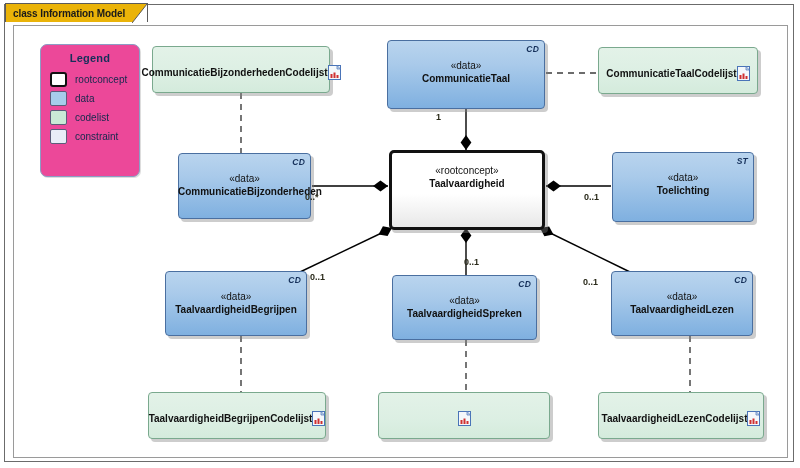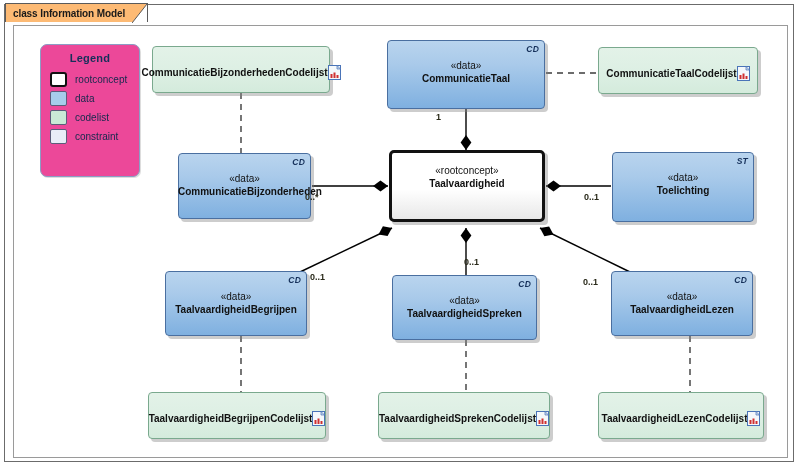--- a/index.html
+++ b/index.html
@@ -17,21 +17,21 @@
     position:absolute;left:8px;top:20px;width:775px;height:433px;
     border:1px solid #9a9a9a;box-sizing:border-box;background:transparent;
   }
   
   #title-tab{
     position:absolute;left:5px;top:3px;height:19px;
     background:#ffffff;z-index:7;
   }
   #title-tab .tab-box{
     position:relative;height:19px;border:1px solid #5a5a5a;border-bottom:none;
-    background:#fdba74;padding:0 22px 0 7px;box-sizing:border-box;
+    background:#eab308;padding:0 22px 0 7px;box-sizing:border-box;
     display:flex;align-items:center;
   }
   #title-tab .tab-text{
     font-size:10px;font-weight:bold;color:#1a1a1a;white-space:nowrap;
     letter-spacing:-0.1px;
   }
   #title-tab .tab-slant{
     position:absolute;right:-1px;top:0;width:16px;height:19px;overflow:hidden;
   }
   
@@ -239,21 +239,21 @@
   </div>
 
   <div class="node data" style="left:178px;top:153px;width:133px;height:66px;">
     <div class="shadow"></div>
     <div class="body"></div>
     <span class="tagmark">CD</span>
     <span class="stereo">«data»</span>
     <span class="nm">CommunicatieBijzonderheden</span>
   </div>
 
-  <div class="node rootconcept" style="left:389px;top:150px;width:156px;height:72px;">
+  <div class="node rootconcept" style="left:389px;top:150px;width:156px;height:80px;">
     <div class="shadow"></div>
     <div class="body"></div>
     <span class="stereo">«rootconcept»</span>
     <span class="nm">Taalvaardigheid</span>
   </div>
 
   <div class="node data" style="left:612px;top:152px;width:142px;height:70px;">
     <div class="shadow"></div>
     <div class="body"></div>
     <span class="tagmark">ST</span>
@@ -297,21 +297,20 @@
         <rect x="5.5" y="7.5" width="2" height="5.5" fill="#d03030"></rect>
         <rect x="8.5" y="10" width="2" height="3" fill="#d03030"></rect>
       </svg>
     </div>
   </div>
 
   <div class="node codelist" style="left:378px;top:392px;width:172px;height:47px;">
     <div class="shadow"></div>
     <div class="body"></div>
     <div class="clrow">
-      <span class="cl-name">TaalvaardigheidSprekenCodelijst</span>
       <svg class="doc-icon" viewBox="0 0 13 15">
         <rect x="0.5" y="0.5" width="12" height="14" fill="#f4f8fb" stroke="#4a74b8" stroke-width="1"></rect>
         <path d="M9,0.5 L12.5,4 L9,4 Z" fill="#c8d9ee" stroke="#4a74b8" stroke-width="0.7"></path>
         <rect x="2.5" y="9" width="2" height="4" fill="#d03030"></rect>
         <rect x="5.5" y="7.5" width="2" height="5.5" fill="#d03030"></rect>
         <rect x="8.5" y="10" width="2" height="3" fill="#d03030"></rect>
       </svg>
     </div>
   </div>
 

